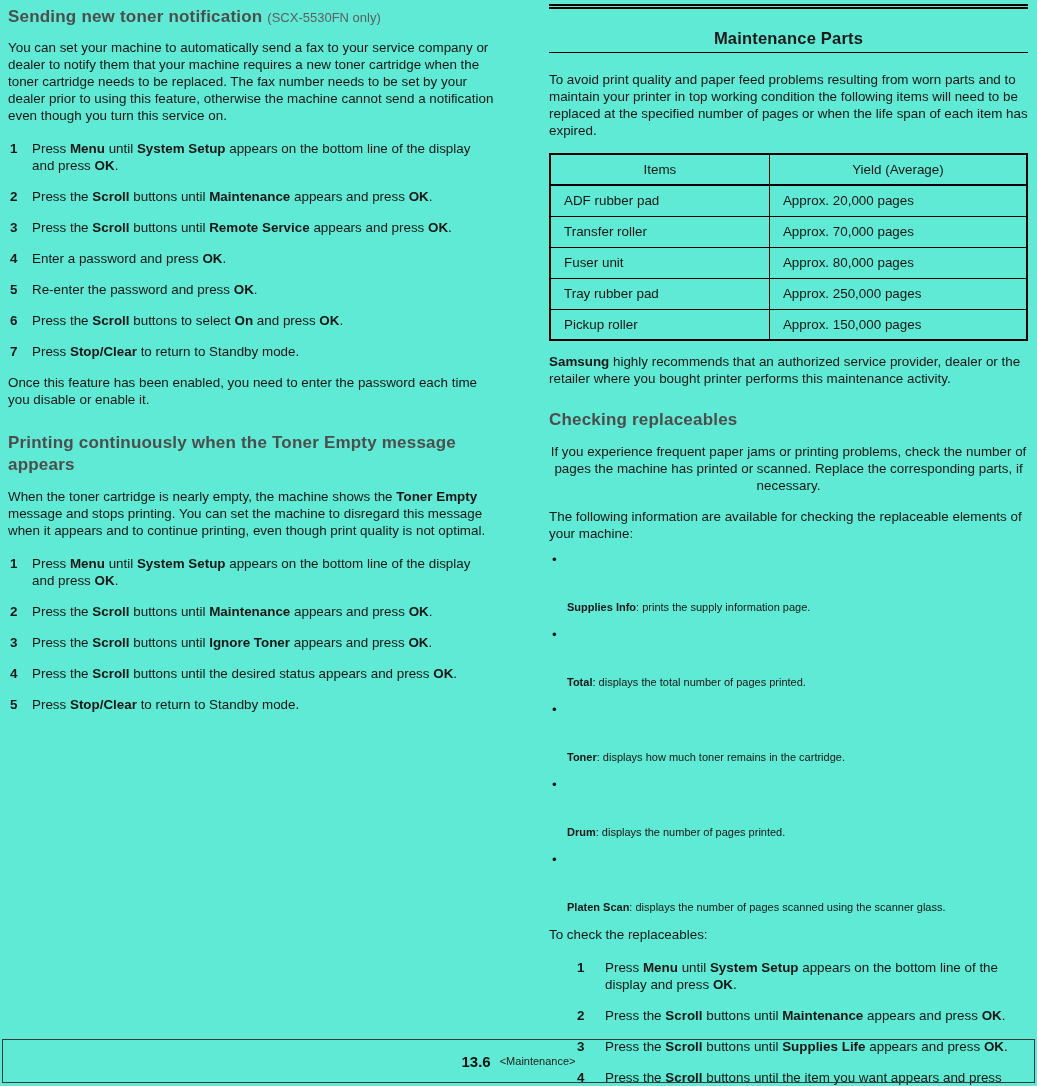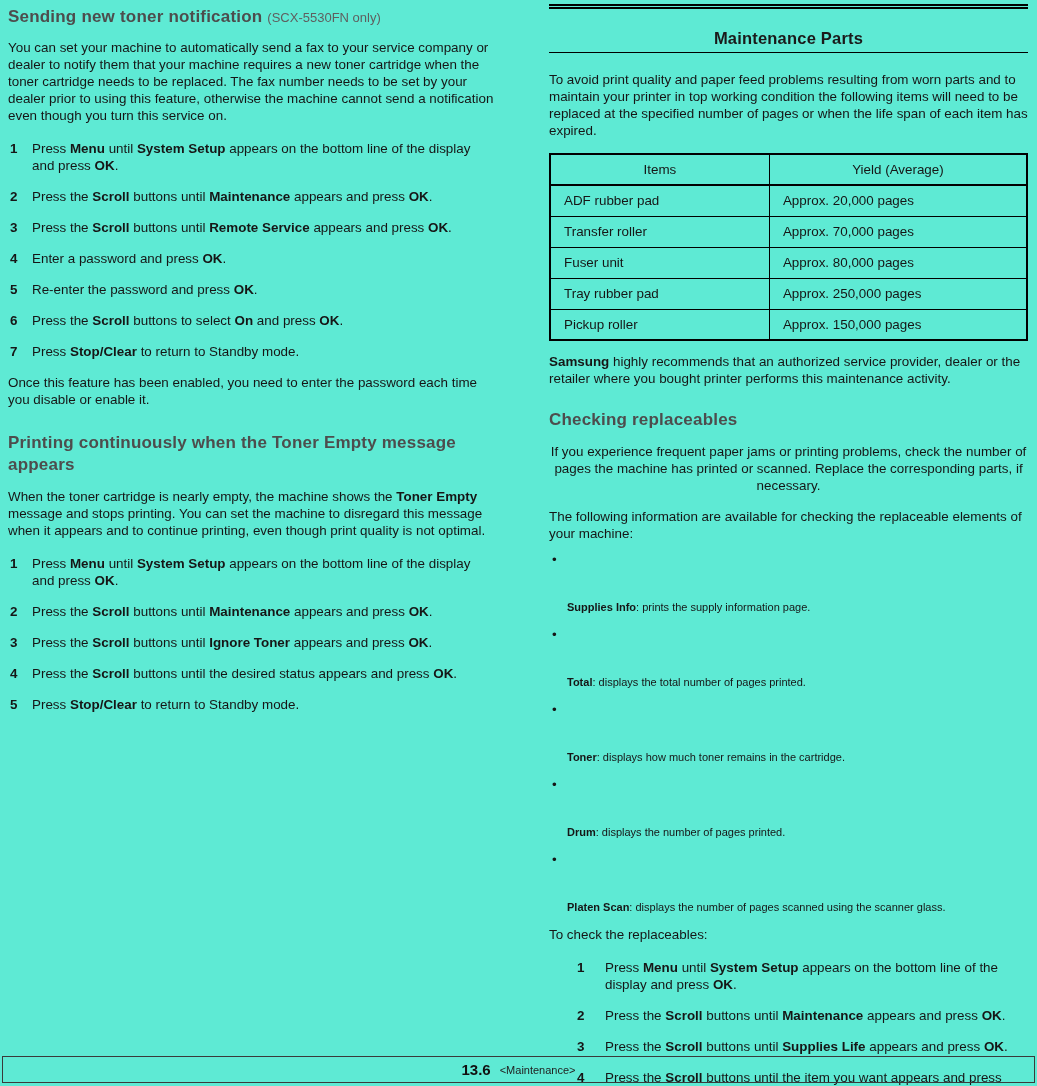--- a/index.html
+++ b/index.html
@@ -68,21 +68,21 @@
 
   .samsung-note { margin:0 0 22px 0; }
 
   .bullets { margin:9px 0 2px 0; padding-left:3px; }
   .bullet { display:flex; margin-bottom:10px; }
   .bullet-dot { width:15px; flex:0 0 15px; font-size:13.4px; line-height:17px; }
   .bullet-text { flex:1; font-size:11px; line-height:17px;margin-top:48px; }
 
   .footer {
     position:absolute; left:2px; right:2px; bottom:3px;
-    height:27px;
+    height:44px;
     border:1px solid #3a3a3a;
     display:flex; align-items:center; justify-content:center; gap:9px;
   }
   .pgnum { font-size:15px; font-weight:bold; color:#111; }
   .pgsec { font-size:11px; color:#222; }
 </style>
 </head>
 <body>
 
 <div class="page">

